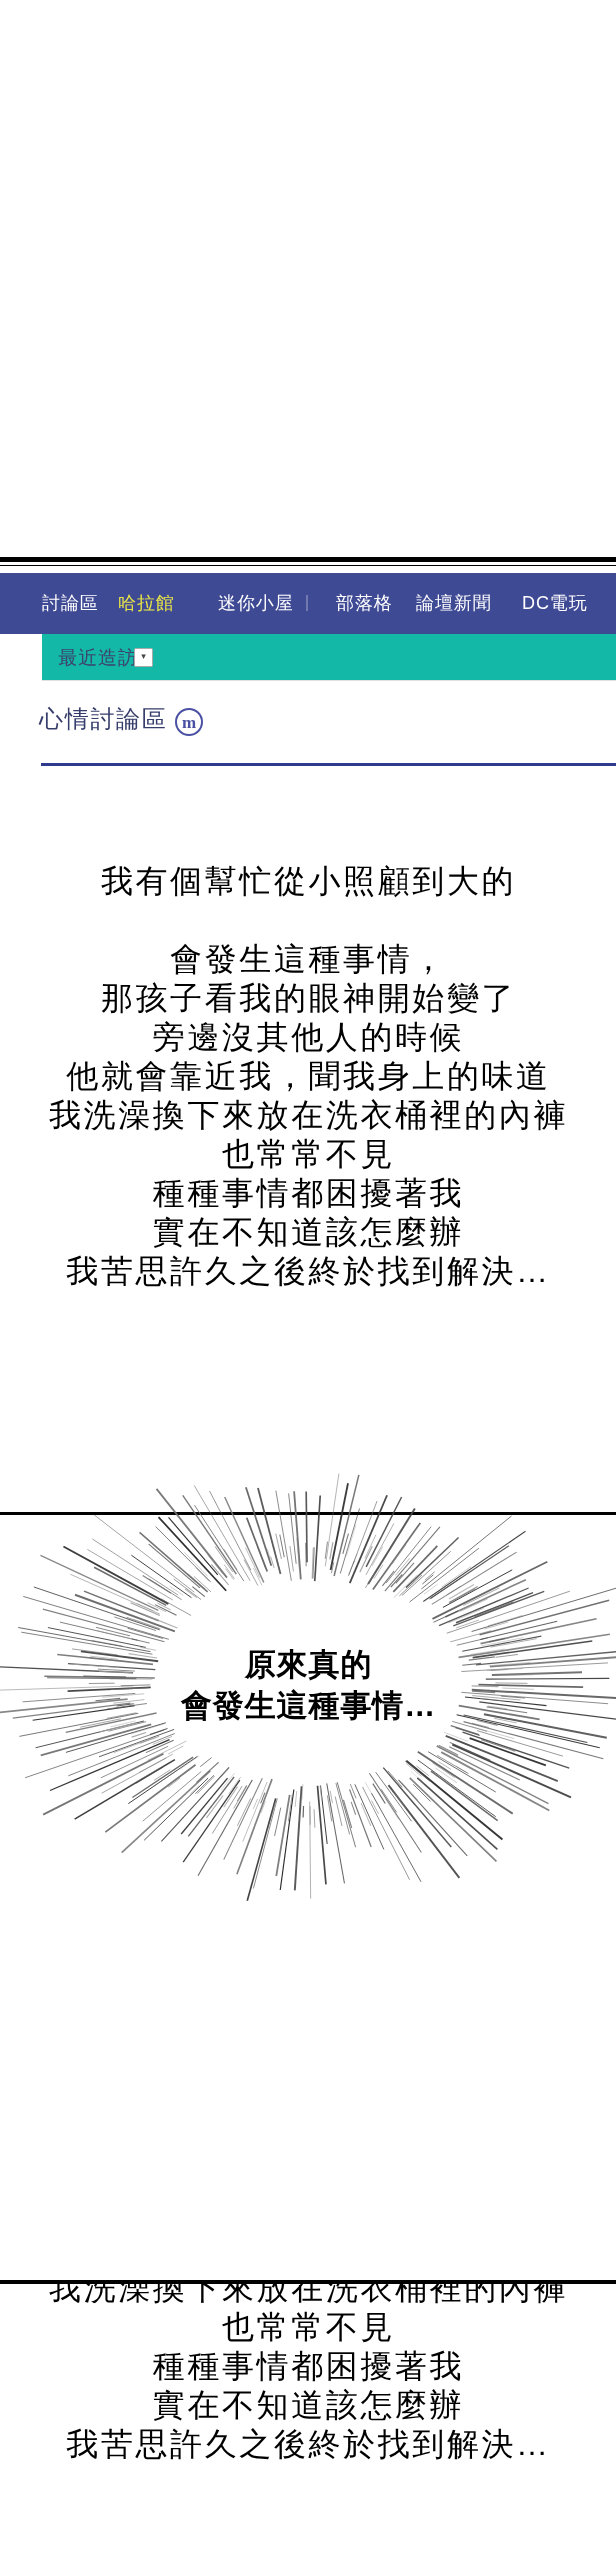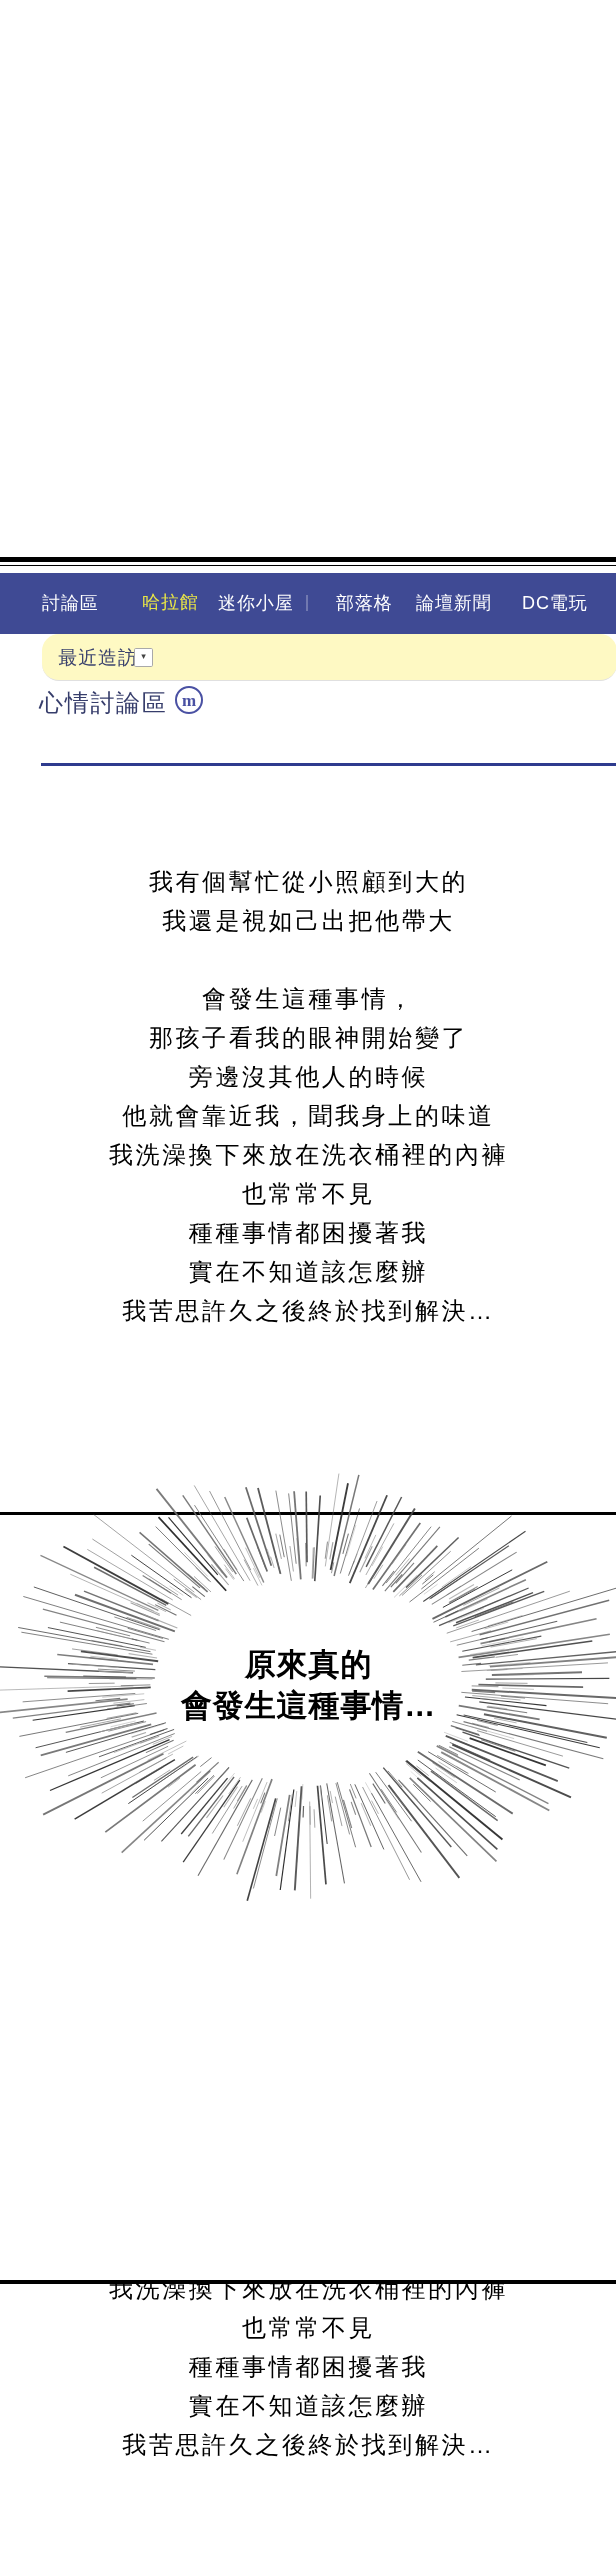--- a/index.html
+++ b/index.html
@@ -18,65 +18,65 @@
   .navbar{
     position:absolute;top:573px;left:0;width:617px;height:61px;
     background:#3f4a94;
   }
   .nav-item{
     position:absolute;top:0;height:61px;line-height:61px;
     color:#ffffff;font-size:18px;text-decoration:none;white-space:nowrap;
     letter-spacing:0.9px;cursor:pointer;
   }
   .nav-item.active{color:#e8e546;}
-  .n0{left:42px;} .n1{left:142px;font-family:Liberation Mono, monospace;} .n2{left:218px;}
+  .n0{left:42px;} .n1{left:118px;} .n2{left:218px;}
   .n3{left:336px;} .n4{left:416px;} .n5{left:522px;}
   .nav-divider{
     position:absolute;left:306px;top:22px;width:1.7px;height:16.3px;
     background:#7179b0;
   }
   
   .recent-bar{
     position:absolute;top:634px;left:42px;width:575px;height:47px;
-    background:#fef9c3;border-bottom:0.9px solid #e0e0e0;box-sizing:border-box;border-radius:17px;
+    background:#14b8a6;border-bottom:0.9px solid #e0e0e0;box-sizing:border-box;
   }
   .recent-label{
     position:absolute;left:16.3px;top:0;height:47px;line-height:47px;
     color:#3c436e;font-size:19px;letter-spacing:0.9px;
   }
   .recent-dropdown{
     position:absolute;left:92px;top:13.7px;width:19px;height:19px;
     background:#ffffff;border:0.9px solid #a9a9a9;border-radius:1.7px;
     box-sizing:border-box;display:flex;align-items:center;justify-content:center;
     cursor:pointer;
   }
   .recent-dropdown .arrow{font-size:7.7px;color:#444;line-height:1;}
   
   .board-header{
-    position:absolute;top:686px;left:39px;height:34px;
-    display:flex;align-items:flex-start;gap:7.7px;
+    position:absolute;top:702px;left:39px;height:34px;
+    display:flex;align-items:flex-end;gap:7.7px;
   }
   .board-title{
     color:#363d6b;font-size:24px;letter-spacing:1.7px;line-height:34px;
     text-decoration:none;cursor:pointer;
   }
   .m-badge{
     width:24px;height:24px;border:2.6px solid #4a51a3;border-radius:50%;
     color:#4a51a3;font-size:17px;font-weight:bold;
     display:flex;align-items:center;justify-content:center;line-height:1;
     font-family:"Liberation Serif","DejaVu Serif",serif;
   }
   .title-rule{
     position:absolute;top:763px;left:41px;width:575px;height:2.6px;
     background:#2e3b8e;
   }
   
   .story{position:absolute;left:0;width:617px;text-align:center;color:#000;}
   .story .tline{
-    height:39px;line-height:39px;font-size:24px;letter-spacing:2.6px;
+    height:39px;line-height:39px;font-size:32px;letter-spacing:2.6px;
     white-space:nowrap;
   }
   .story-top{top:862px;}
   
   .panel-line-burst{
     position:absolute;top:1512px;left:0;width:617px;height:3.4px;background:#000;
   }
   .burst-svg{
     position:absolute;top:1456px;left:0;width:617px;height:454px;
     pointer-events:none;
@@ -121,21 +121,20 @@
   </div>
 
   <div class="board-header">
     <a class="board-title">心情討論區</a>
     <span class="m-badge">m</span>
   </div>
   <div class="title-rule"></div>
 
   <div class="story story-top">
     <div class="tline">我有個幫忙從小照顧到大的</div>
-    <div class="tline">我還是視如己出把他帶大</div>
     <div class="tline"></div>
     <div class="tline">會發生這種事情，</div>
     <div class="tline">那孩子看我的眼神開始變了</div>
     <div class="tline">旁邊沒其他人的時候</div>
     <div class="tline">他就會靠近我，聞我身上的味道</div>
     <div class="tline">我洗澡換下來放在洗衣桶裡的內褲</div>
     <div class="tline">也常常不見</div>
     <div class="tline">種種事情都困擾著我</div>
     <div class="tline">實在不知道該怎麼辦</div>
     <div class="tline">我苦思許久之後終於找到解決…</div>

